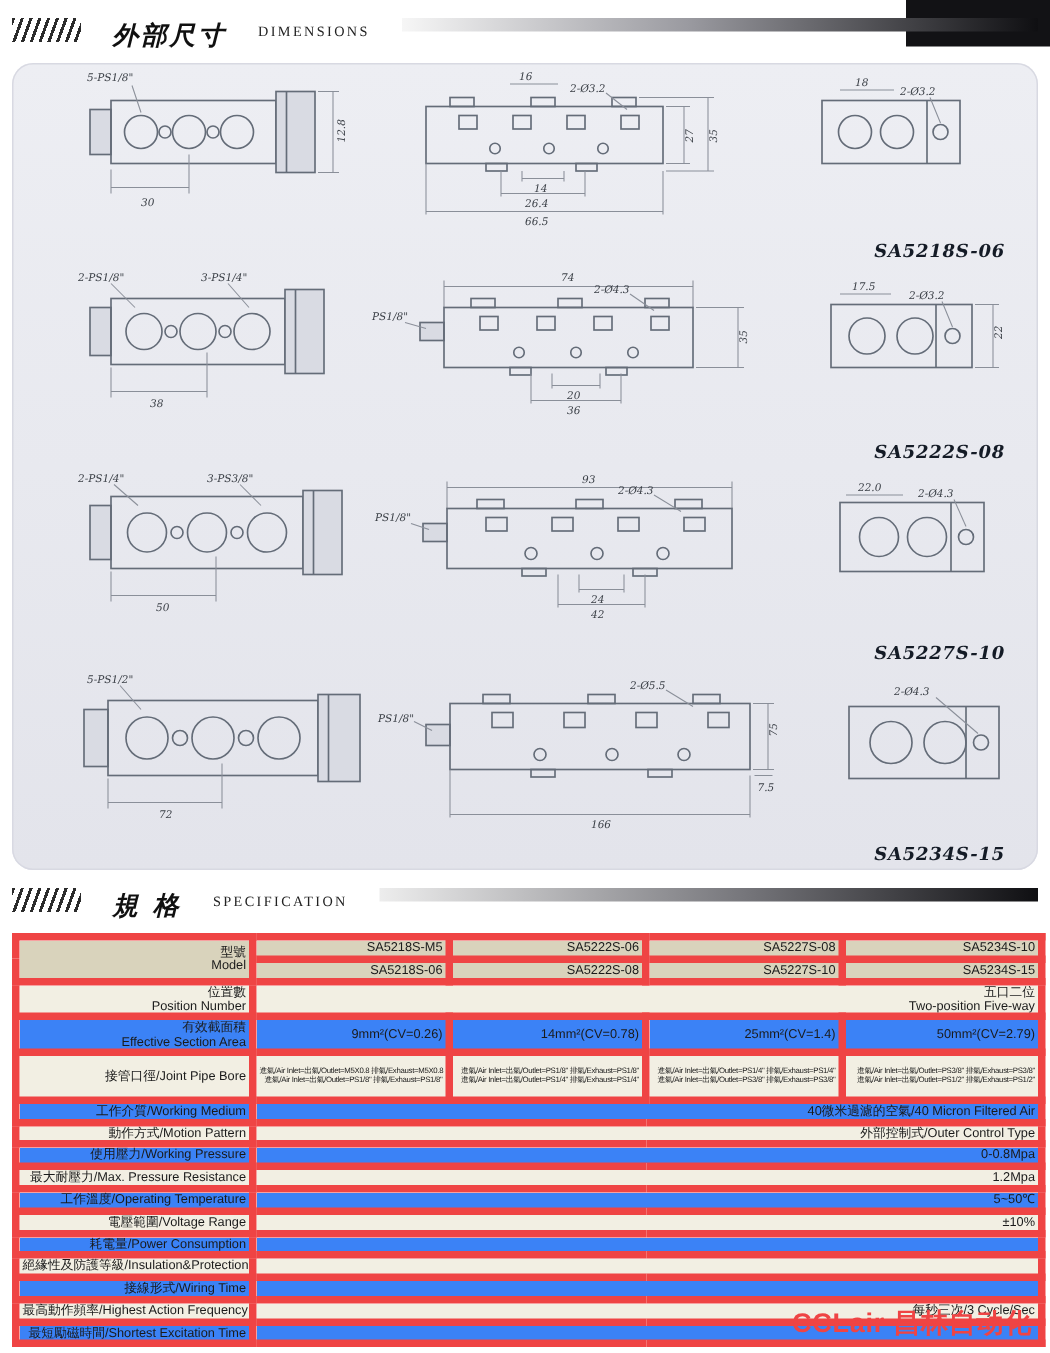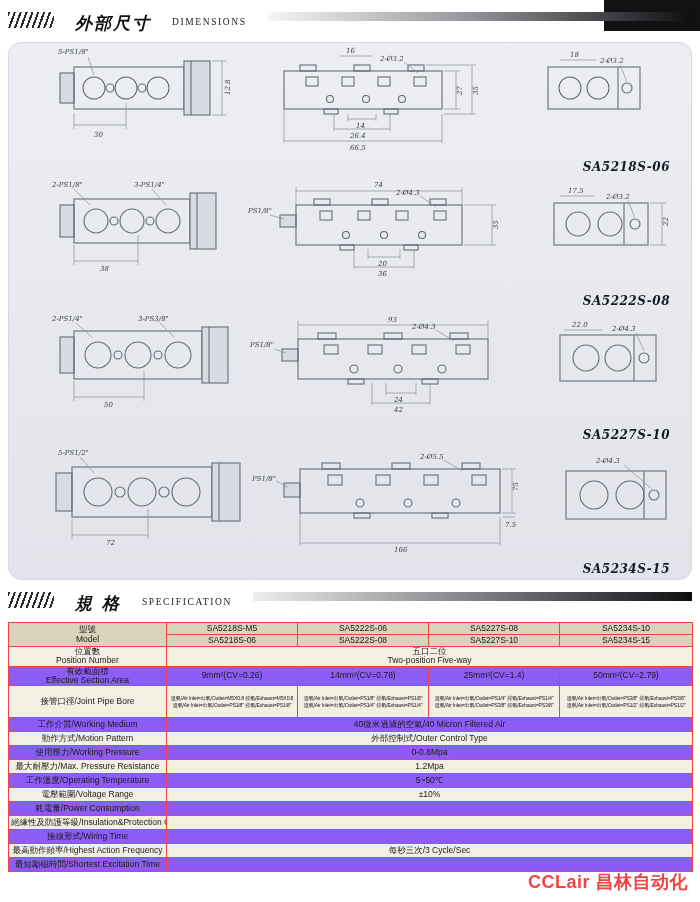--- a/index.html
+++ b/index.html
@@ -26,24 +26,24 @@
   .draw-row svg{display:block;margin:0 auto}
   .model-label{position:absolute;right:22px;bottom:2px;
     font:italic bold 12px "DejaVu Serif",serif;color:#141b26;letter-spacing:.5px}
   .dw .b{fill:none;stroke:#646c78;stroke-width:1.1}
   .dw .f{fill:#d9dbe3;stroke:#646c78;stroke-width:1.1}
   .dw .d{fill:none;stroke:#8a8f99;stroke-width:.7}
   .dw text{font:italic 7px "DejaVu Serif",serif;fill:#3a3f46}
   
   table.spec{width:684px;margin:2px 8px 0 8px;border-collapse:collapse;table-layout:fixed;
     font-size:8.5px;line-height:1.15}
-  table.spec td{border:1px solid #ef4444;text-align:center;padding:0 2px;overflow:hidden;white-space:nowrap}
+  table.spec td{border:5px solid #ef4444;text-align:right;padding:0 2px;overflow:hidden;white-space:nowrap}
   tr{height:14px}
   .h-model{height:12px}.h-2l{height:14px}.h-pipe{height:32px}
-  .rm{background:#d9d3bc}.rl{background:#f2efe3}.rd{background:#8b5cf6}
+  .rm{background:#d9d3bc}.rl{background:#f2efe3}.rd{background:#3b82f6}
   .two-line{white-space:normal;line-height:1.1}
   .tiny{font-size:5.2px;letter-spacing:-.2px;line-height:1.25}
   
   .brand{position:absolute;right:12px;bottom:8px;font-weight:bold;font-size:18px;color:#ef4444;letter-spacing:.5px}
 </style>
 </head>
 <body>
 
 <div class="corner"></div>
 

